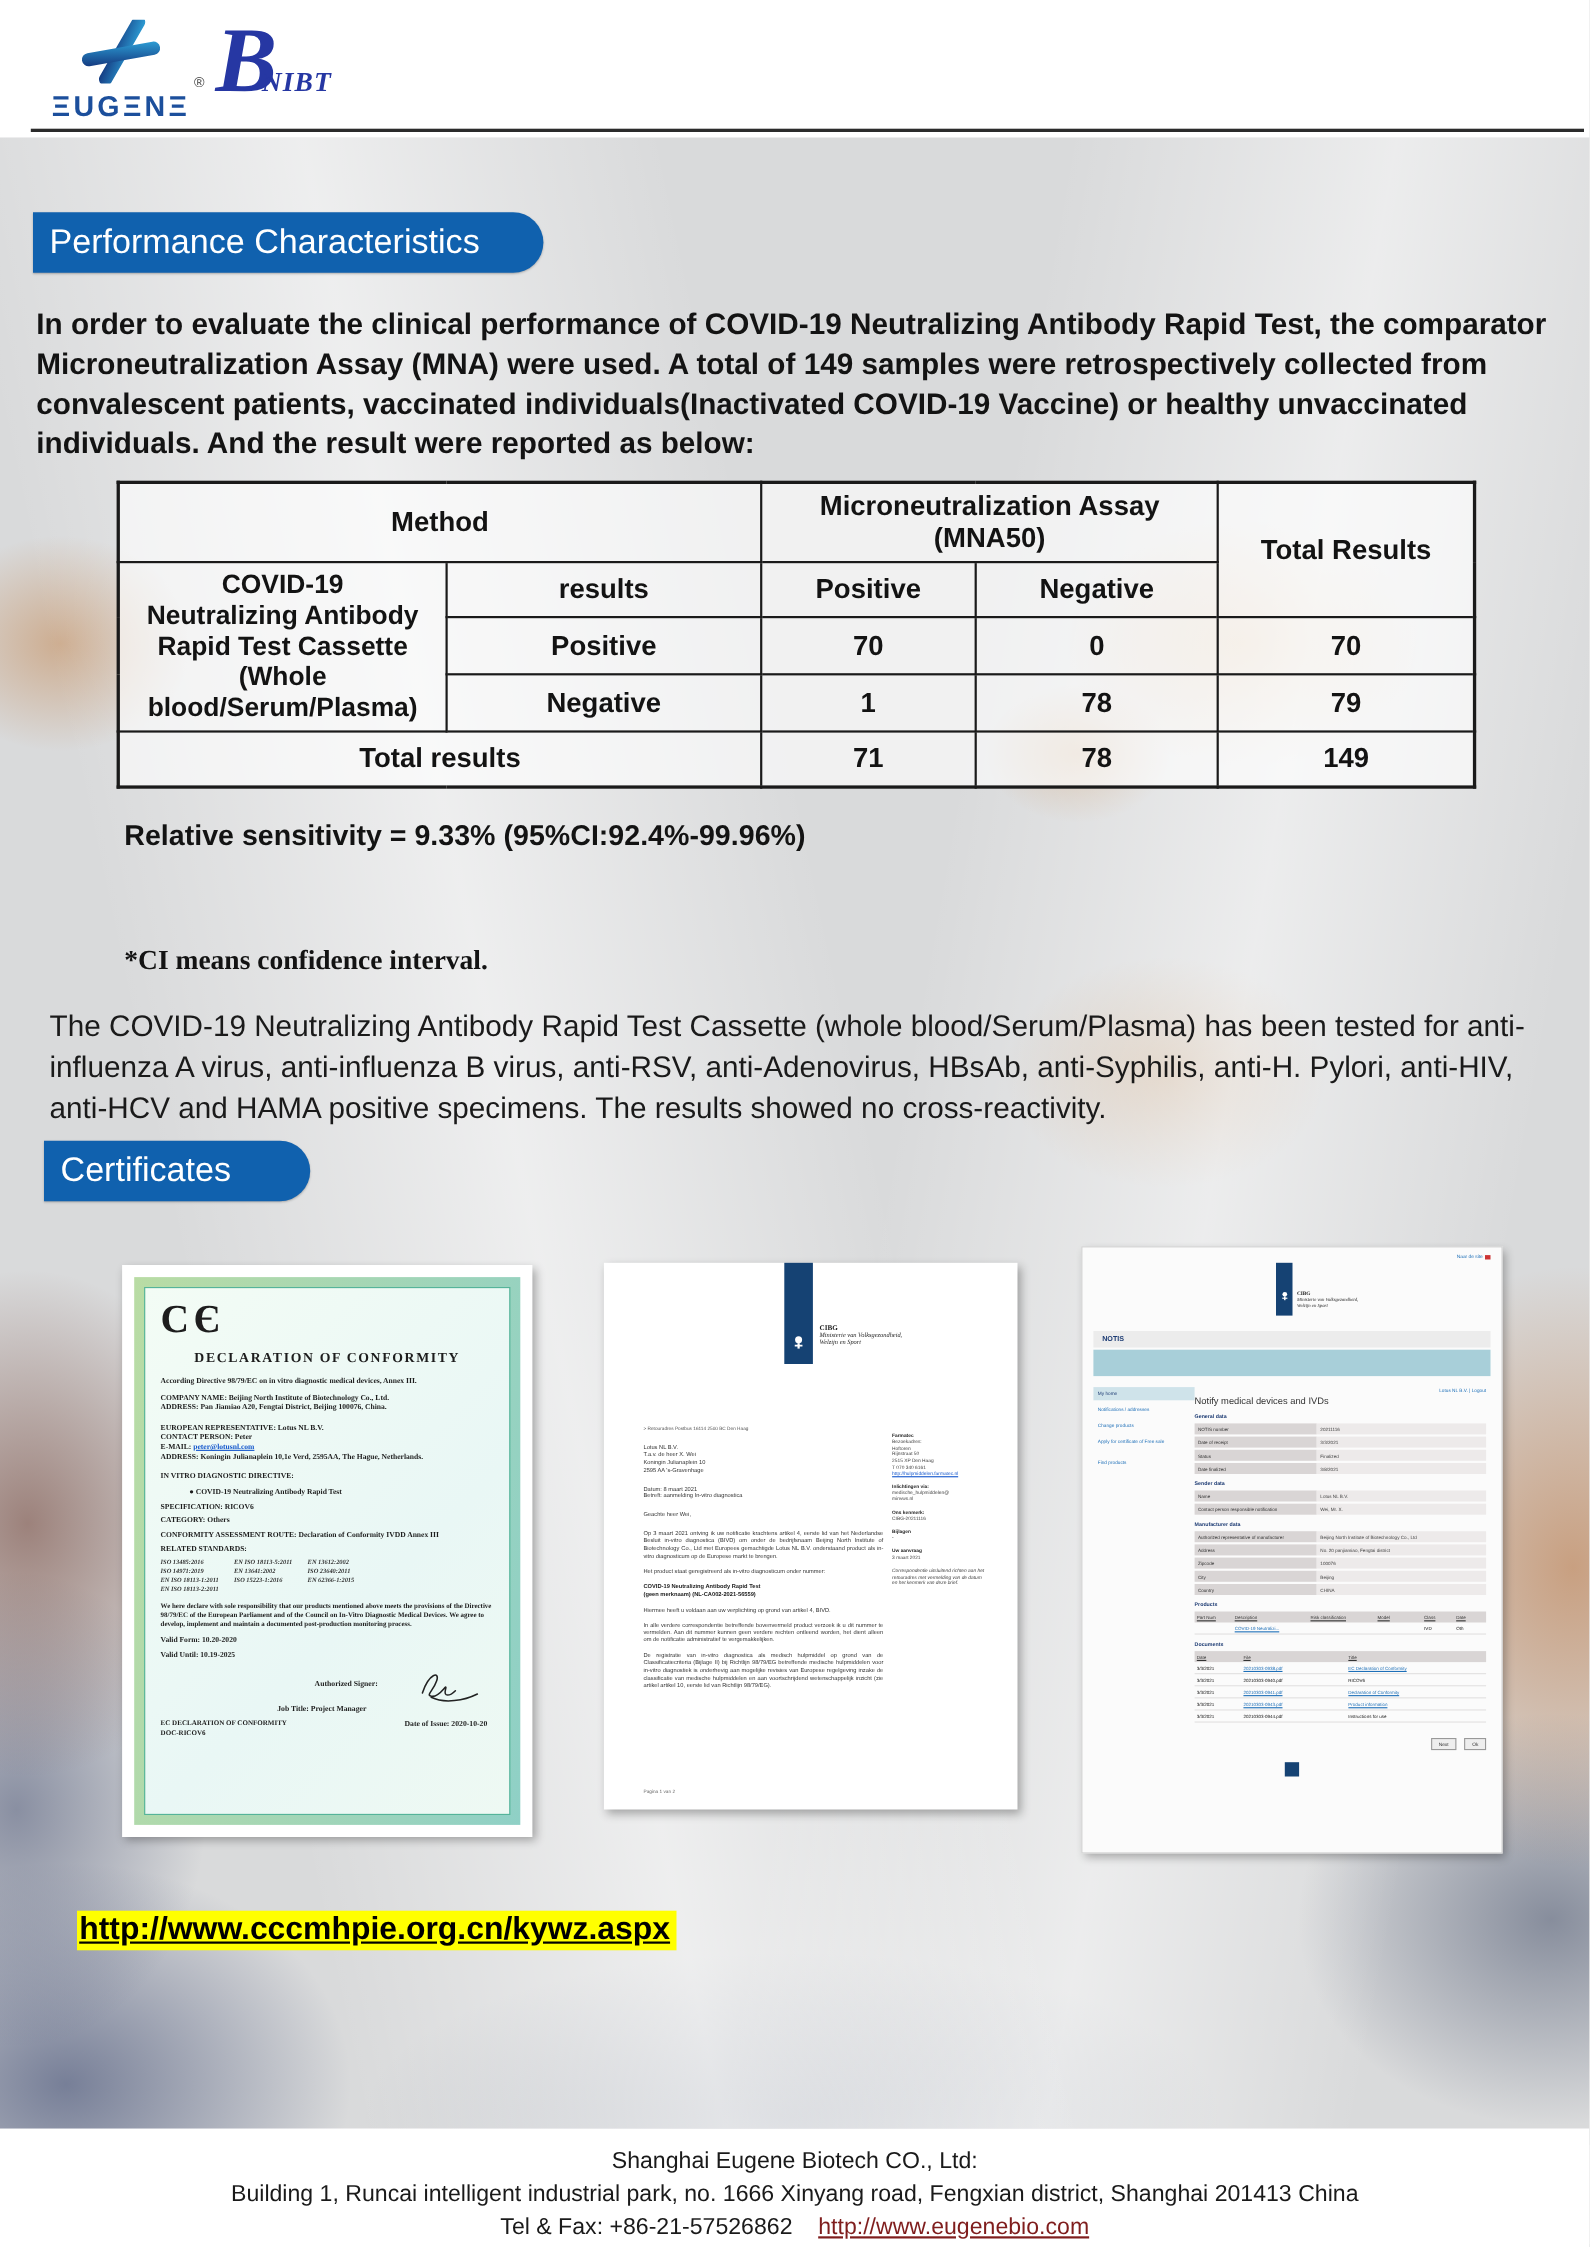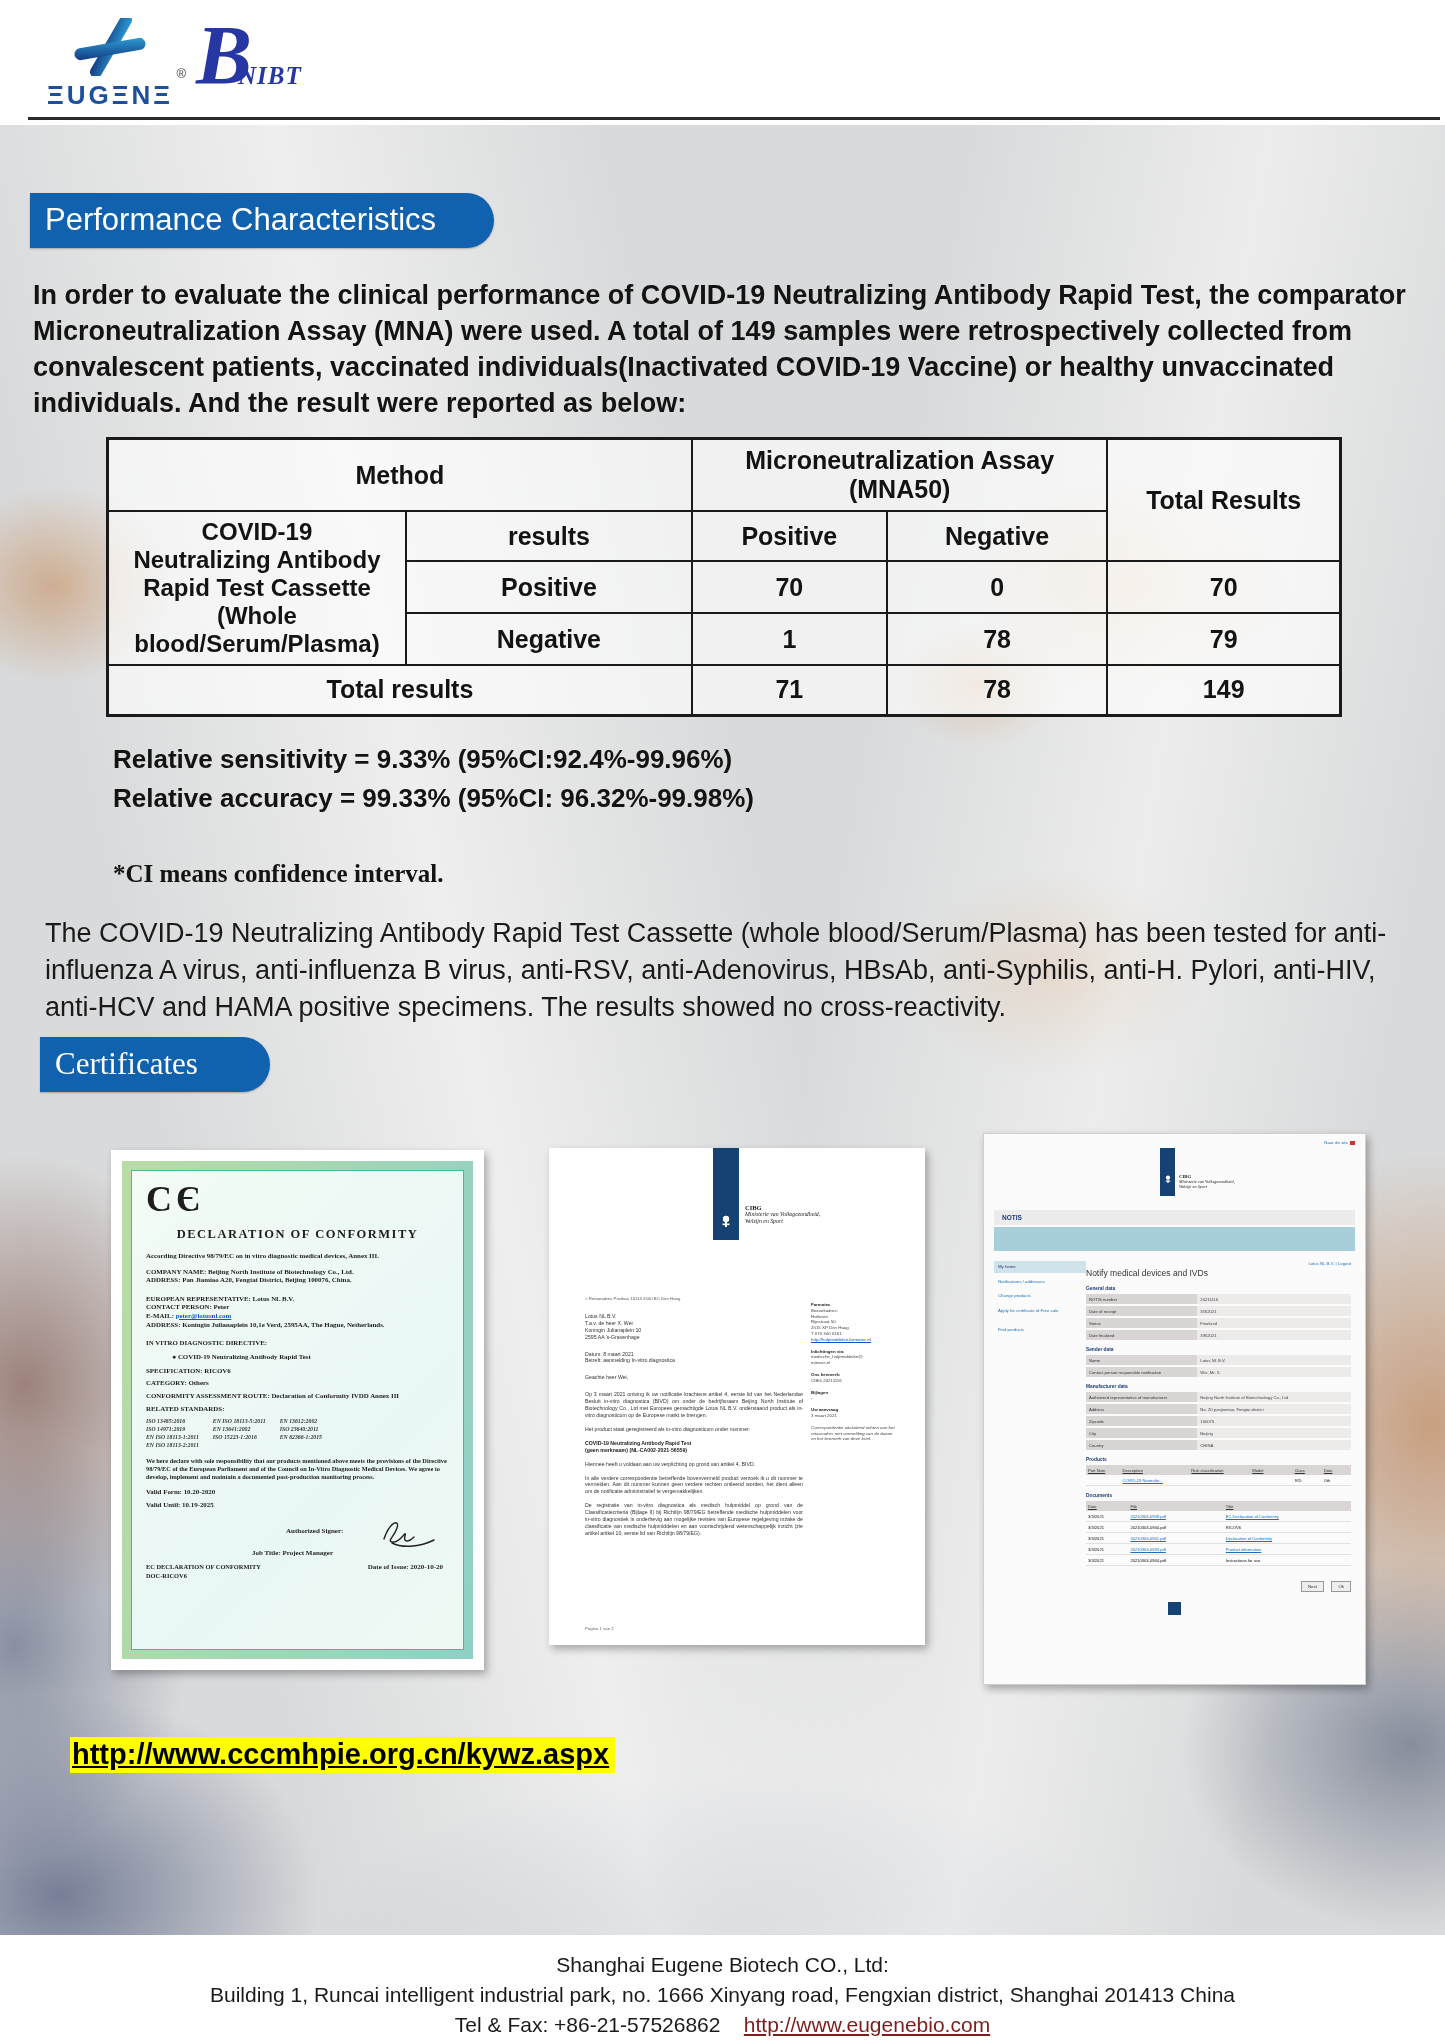--- a/index.html
+++ b/index.html
@@ -31,21 +31,21 @@
       radial-gradient(ellipse 300px 380px at 1430px 1300px, rgba(182,96,30,.48), transparent 72%),
       radial-gradient(ellipse 320px 260px at 1410px 1620px, rgba(35,48,80,.45), transparent 72%),
       radial-gradient(ellipse 360px 280px at 60px 1770px, rgba(38,52,96,.55), transparent 72%),
       radial-gradient(ellipse 520px 200px at 720px 1800px, rgba(118,128,150,.30), transparent 75%);
   }
 
   
   .banner { position:absolute; left:30px; background:#1061ae; color:#ffffff; font-size:31px;
     padding:9px 58px 10px 15px; border-radius:0 30px 30px 0; box-shadow:0 1px 2px rgba(0,0,0,.25); }
   .banner.perf { top:68px; }
-  .banner.certs { top:912px; left:40px; padding-right:72px;font-family:Liberation Serif, serif; }
+  .banner.certs { top:912px; left:40px; padding-right:72px; }
 
   
   .intro { position:absolute; top:152px; left:33px; width:1392px; font-size:27px; font-weight:bold; line-height:36px; color:#131313; }
   .stats { position:absolute; top:615px; left:113px; font-size:26px; font-weight:bold; line-height:39px; color:#131313; }
   .ci-note { position:absolute; top:735px; left:113px; font-family:"Liberation Serif", serif; font-size:25px; font-weight:bold; color:#131313; }
   .cross { position:absolute; top:790px; left:45px; width:1385px; font-size:27px; line-height:37px; color:#1a1a1a; }
 
   
   .tbl-wrap { position:absolute; top:312px; left:106px; width:1236px; }
   table.results { width:100%; border-collapse:collapse; border:3px solid #1a1a1a; }
@@ -206,21 +206,20 @@
         <td>71</td>
         <td>78</td>
         <td>149</td>
       </tr>
     </tbody>
       </table>
   </div>
 
   <div class="stats">
     <div>Relative sensitivity = 9.33% (95%CI:92.4%-99.96%)</div>
-    <div>Relative accuracy = 99.33% (95%CI: 96.32%-99.98%)</div>
   </div>
 
   <div class="ci-note">*CI means confidence interval.</div>
 
   <div class="cross">The COVID-19 Neutralizing Antibody Rapid Test Cassette (whole blood/Serum/Plasma) has been tested for anti-influenza A virus, anti-influenza B virus, anti-RSV, anti-Adenovirus, HBsAb, anti-Syphilis, anti-H. Pylori, anti-HIV, anti-HCV and HAMA positive specimens. The results showed no cross-reactivity.</div>
 
   <div class="banner certs">Certificates</div>
 
   <div class="cert cert1">
     <div class="c1-frame">

